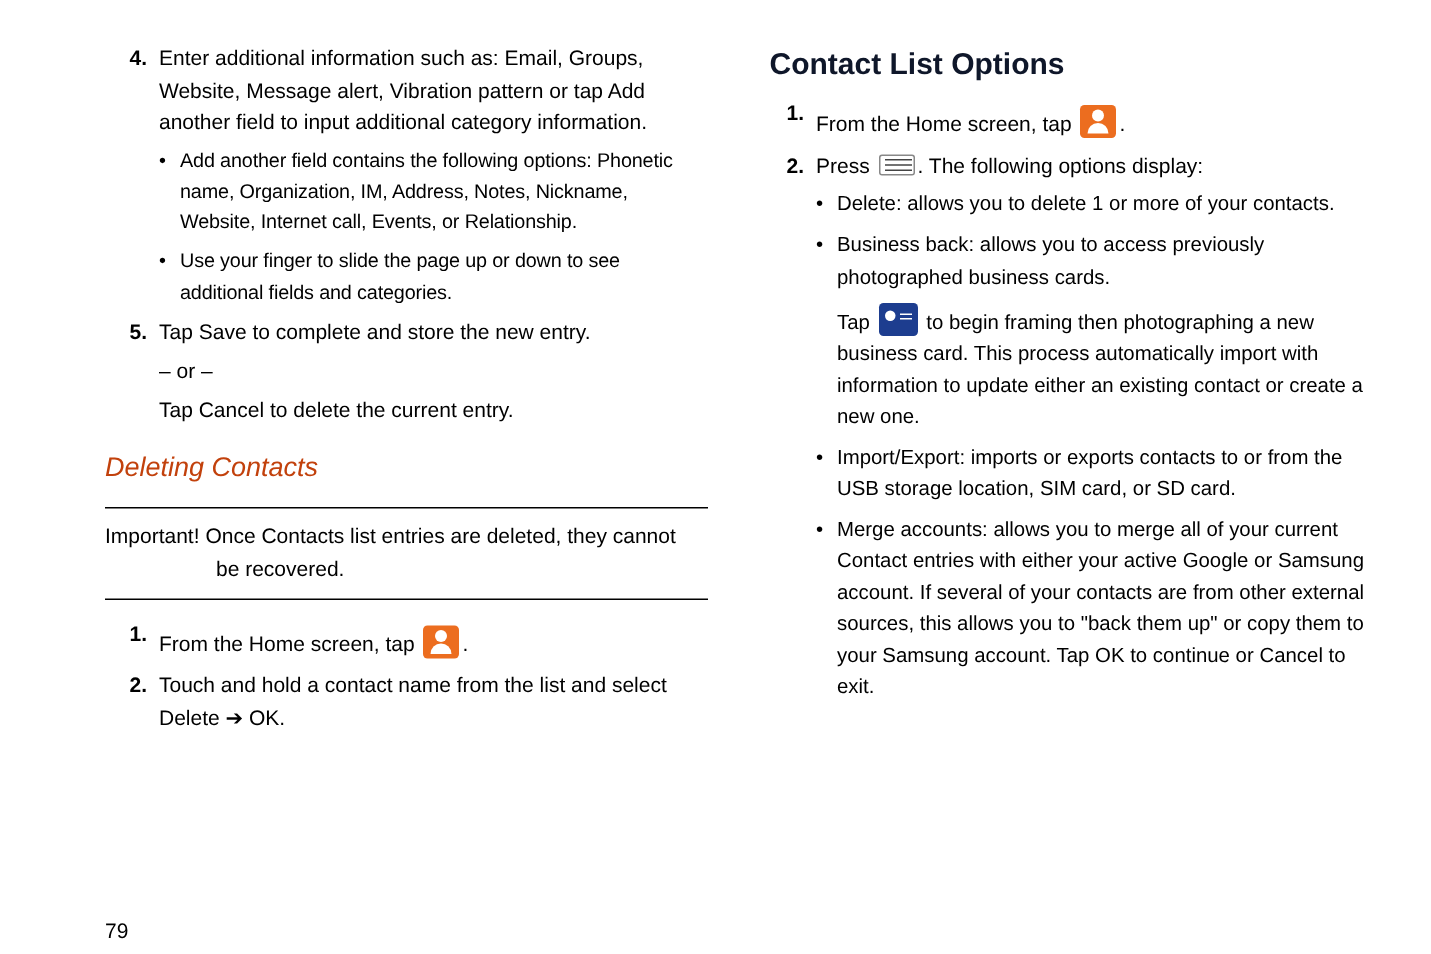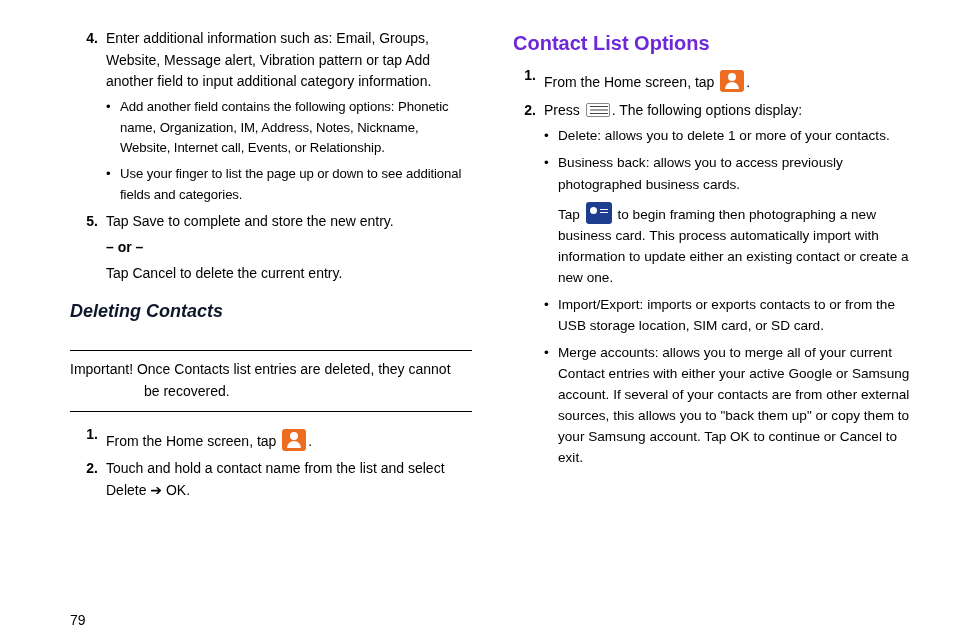--- a/index.html
+++ b/index.html
@@ -56,30 +56,30 @@
     position: absolute;
     left: 0;
     top: 0;
   }
   .col2 .ul-sub {
     font-size: 13.6px;
   }
   .b { font-weight: normal; }
   .h2-italic {
     font-family: Arial, Helvetica, sans-serif;
+    font-weight: normal;
+    font-style: italic;
+    color: #c2410c;
+    font-size: 18px;
+    margin: 14px 0 12px 0;
+  }
+  .h2-main {
+    font-family: Arial, Helvetica, sans-serif;
     font-weight: bold;
-    font-style: italic;
     color: #0f172a;
-    font-size: 18px;
-    margin: 14px 0 24px 0;
-  }
-  .h2-main {
-    font-family: Arial, Helvetica, sans-serif;
-    font-weight: bold;
-    color: #6d28d9;
     font-size: 20px;
     margin-bottom: 6px;
     margin-left: 5px;
   }
   .important-box {
     border-top: 1.6px solid #000;
     border-bottom: 1.6px solid #000;
     padding: 8px 0 8px 0;
     margin-bottom: 12px;
   }
@@ -173,28 +173,28 @@
   <div class="col">
     <ol class="ol-main">
       <li>
         <span class="num">4.</span>
         <span>Enter additional information such as: </span><span class="b">Email</span><span>, </span><span class="b">Groups</span><span>, </span><span class="b">Website</span><span>, </span><span class="b">Message alert</span><span>, </span><span class="b">Vibration pattern</span><span> or tap </span><span class="b">Add another field</span><span> to input additional category information.</span>
         <ul class="ul-sub condensed">
           <li>
             <span class="b">Add another field</span><span> contains the following options: Phonetic name, Organization, IM, Address, Notes, Nickname, Website, Internet call, Events, or Relationship.</span>
           </li>
           <li>
-            <span>Use your finger to list the page up or down to see additional fields and categories.</span>
+            <span>Use your finger to slide the page up or down to see additional fields and categories.</span>
           </li>
         </ul>
       </li>
       <li>
         <span class="num">5.</span>
         <span>Tap </span><span class="b">Save</span><span> to complete and store the new entry.</span>
-        <div style="margin:4px 0;font-weight:bold;">– or –</div>
+        <div style="margin:4px 0;">– or –</div>
         <div>
           <span>Tap </span><span class="b">Cancel</span><span> to delete the current entry.</span>
         </div>
       </li>
     </ol>
 
     <div class="h2-italic">Deleting Contacts</div>
 
     <div class="important-box">
       <div>

